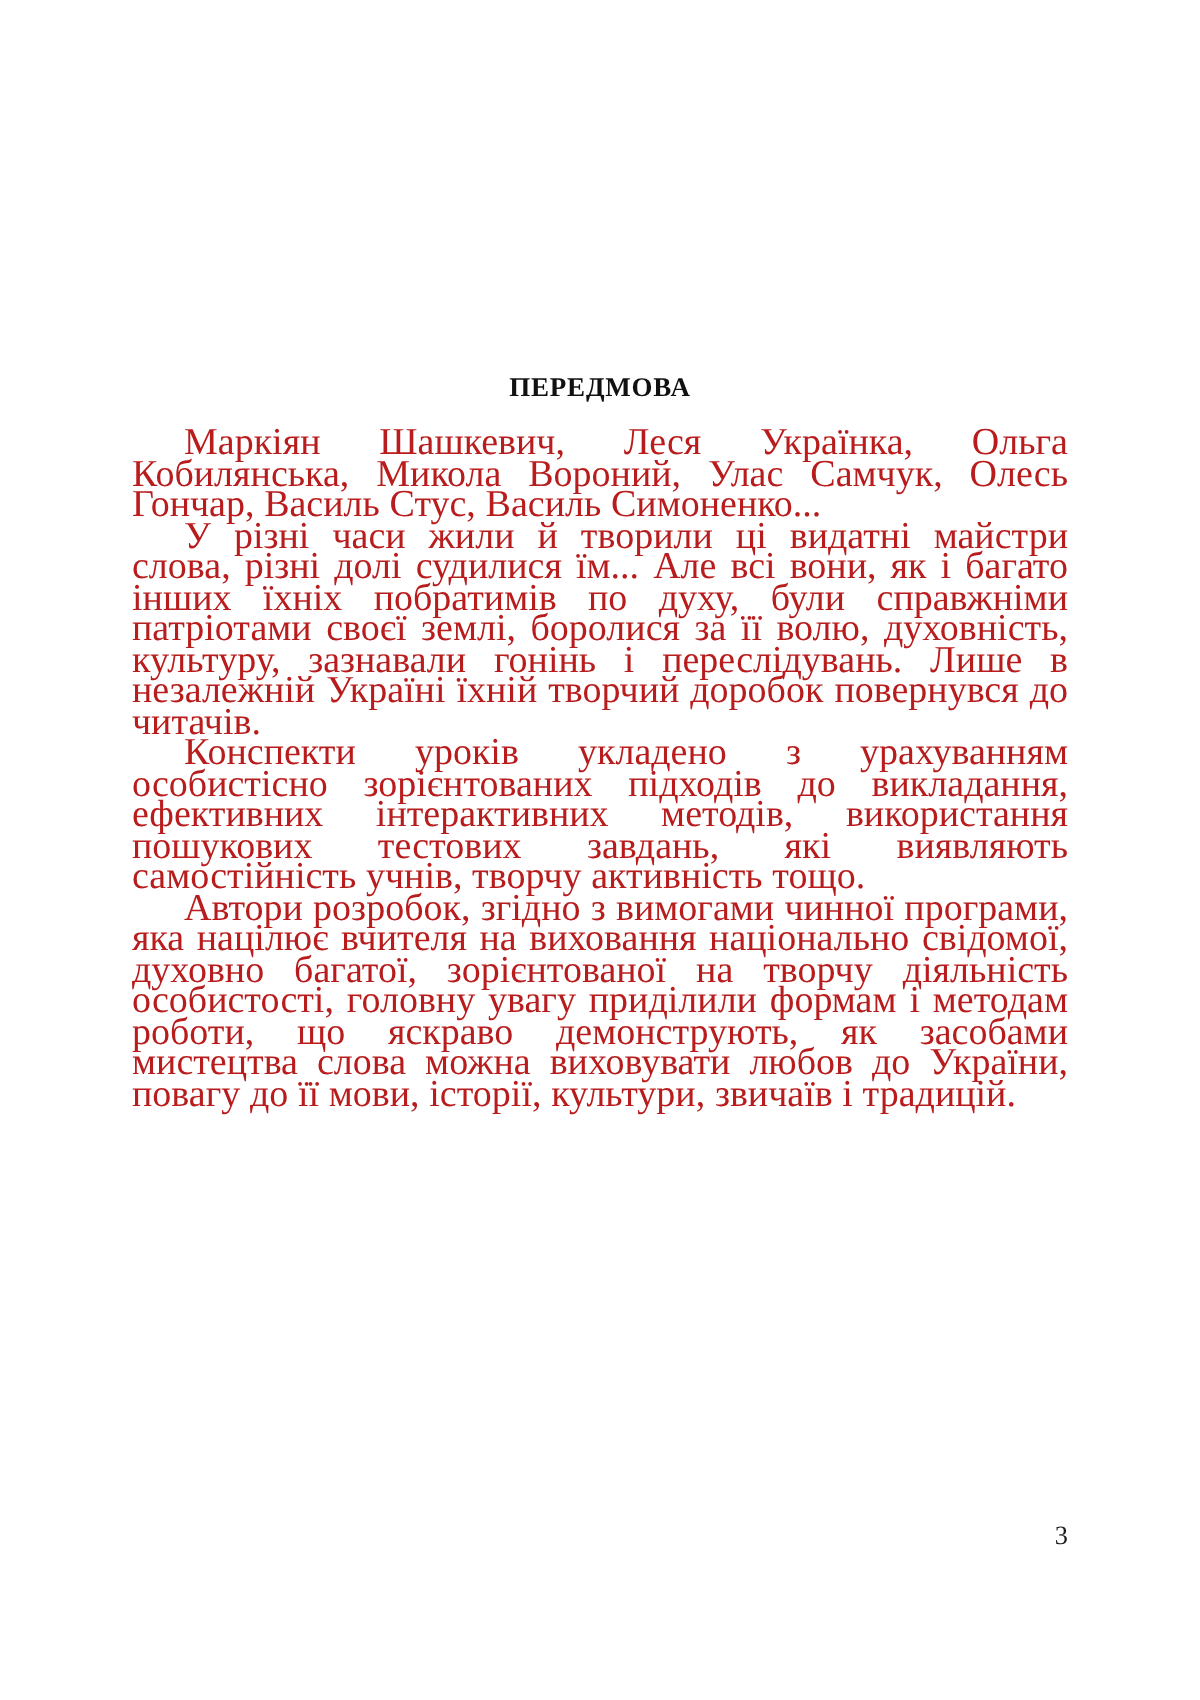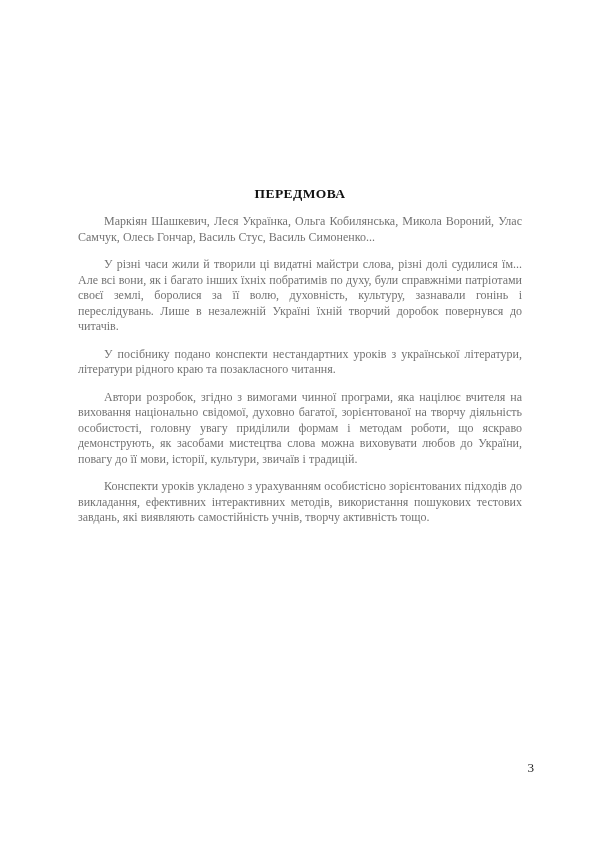--- a/index.html
+++ b/index.html
@@ -24,26 +24,26 @@
   }
   .heading {
     font-size: 13.5px;
     font-weight: bold;
     text-align: center;
     letter-spacing: 0.4px;
     margin: 0 0 12px 0;
     color: #111111;
   }
   .para {
-    font-size: 12px;
+    font-size: 19px;
     line-height: 15.5px;
     text-align: justify;
     text-indent: 26px;
-    margin: 12px;
-    color: #737373;
+    margin: 0;
+    color: #b91c1c;
     hyphens: manual;
     word-spacing: 0.1px;
   }
   .page-number {
     position: absolute;
     right: 66px;
     top: 760px;
     font-size: 13.2px;
     color: #1c1c1c;
     text-align: right;
@@ -56,23 +56,22 @@
 
   <div class="content">
 
     <h1 class="heading">ПЕРЕДМОВА</h1>
 
     <p class="para">Маркіян Шашкевич, Леся Українка, Ольга Кобилянська, Микола Вороний, Улас Самчук, Олесь Гончар, Василь Стус, Василь Симоненко...</p>
 
     <p class="para">У різні часи жили й творили ці видатні майстри слова, різні долі судилися їм... Але всі вони, як і багато інших їхніх побратимів по духу, були справжніми патріотами своєї землі, боролися за її волю, духовність, культуру, зазнавали гонінь і переслідувань. Лише в незалежній Україні їхній творчий доробок повернувся до читачів.</p>
 
 
-    <p class="para">У посібнику подано конспекти нестандартних уроків з української літератури, літератури рідного краю та позакласного читання.</p>
+
+    <p class="para">Конспекти уроків укладено з урахуванням особистісно зорієнтованих підходів до викладання, ефективних інтерактивних методів, використання пошукових тестових завдань, які виявляють самостійність учнів, творчу активність тощо.</p>
 
     <p class="para">Автори розробок, згідно з вимогами чинної програми, яка націлює вчителя на виховання національно свідомої, духовно багатої, зорієнтованої на творчу діяльність особистості,  головну увагу приділили формам і методам роботи, що яскраво демонструють, як засобами мистецтва слова можна  виховувати любов до України, повагу до її мови, історії, культури, звичаїв і традицій.</p>
-
-    <p class="para">Конспекти уроків укладено з урахуванням особистісно зорієнтованих підходів до викладання, ефективних інтерактивних методів, використання пошукових тестових завдань, які виявляють самостійність учнів, творчу активність тощо.</p>
 
   </div>
 
   <div class="page-number">3</div>
 
 </div>
 
 </body></html>

